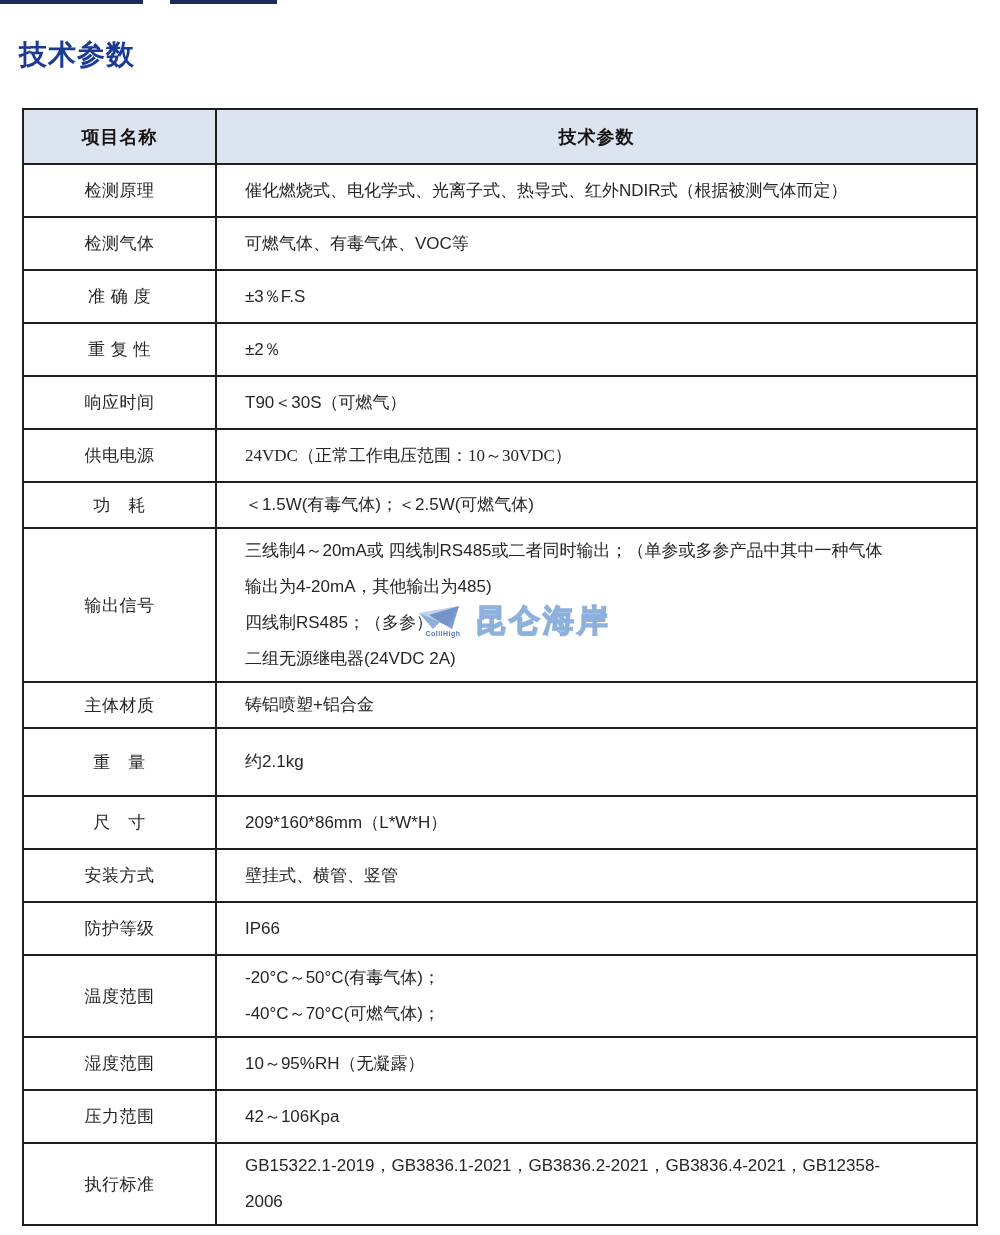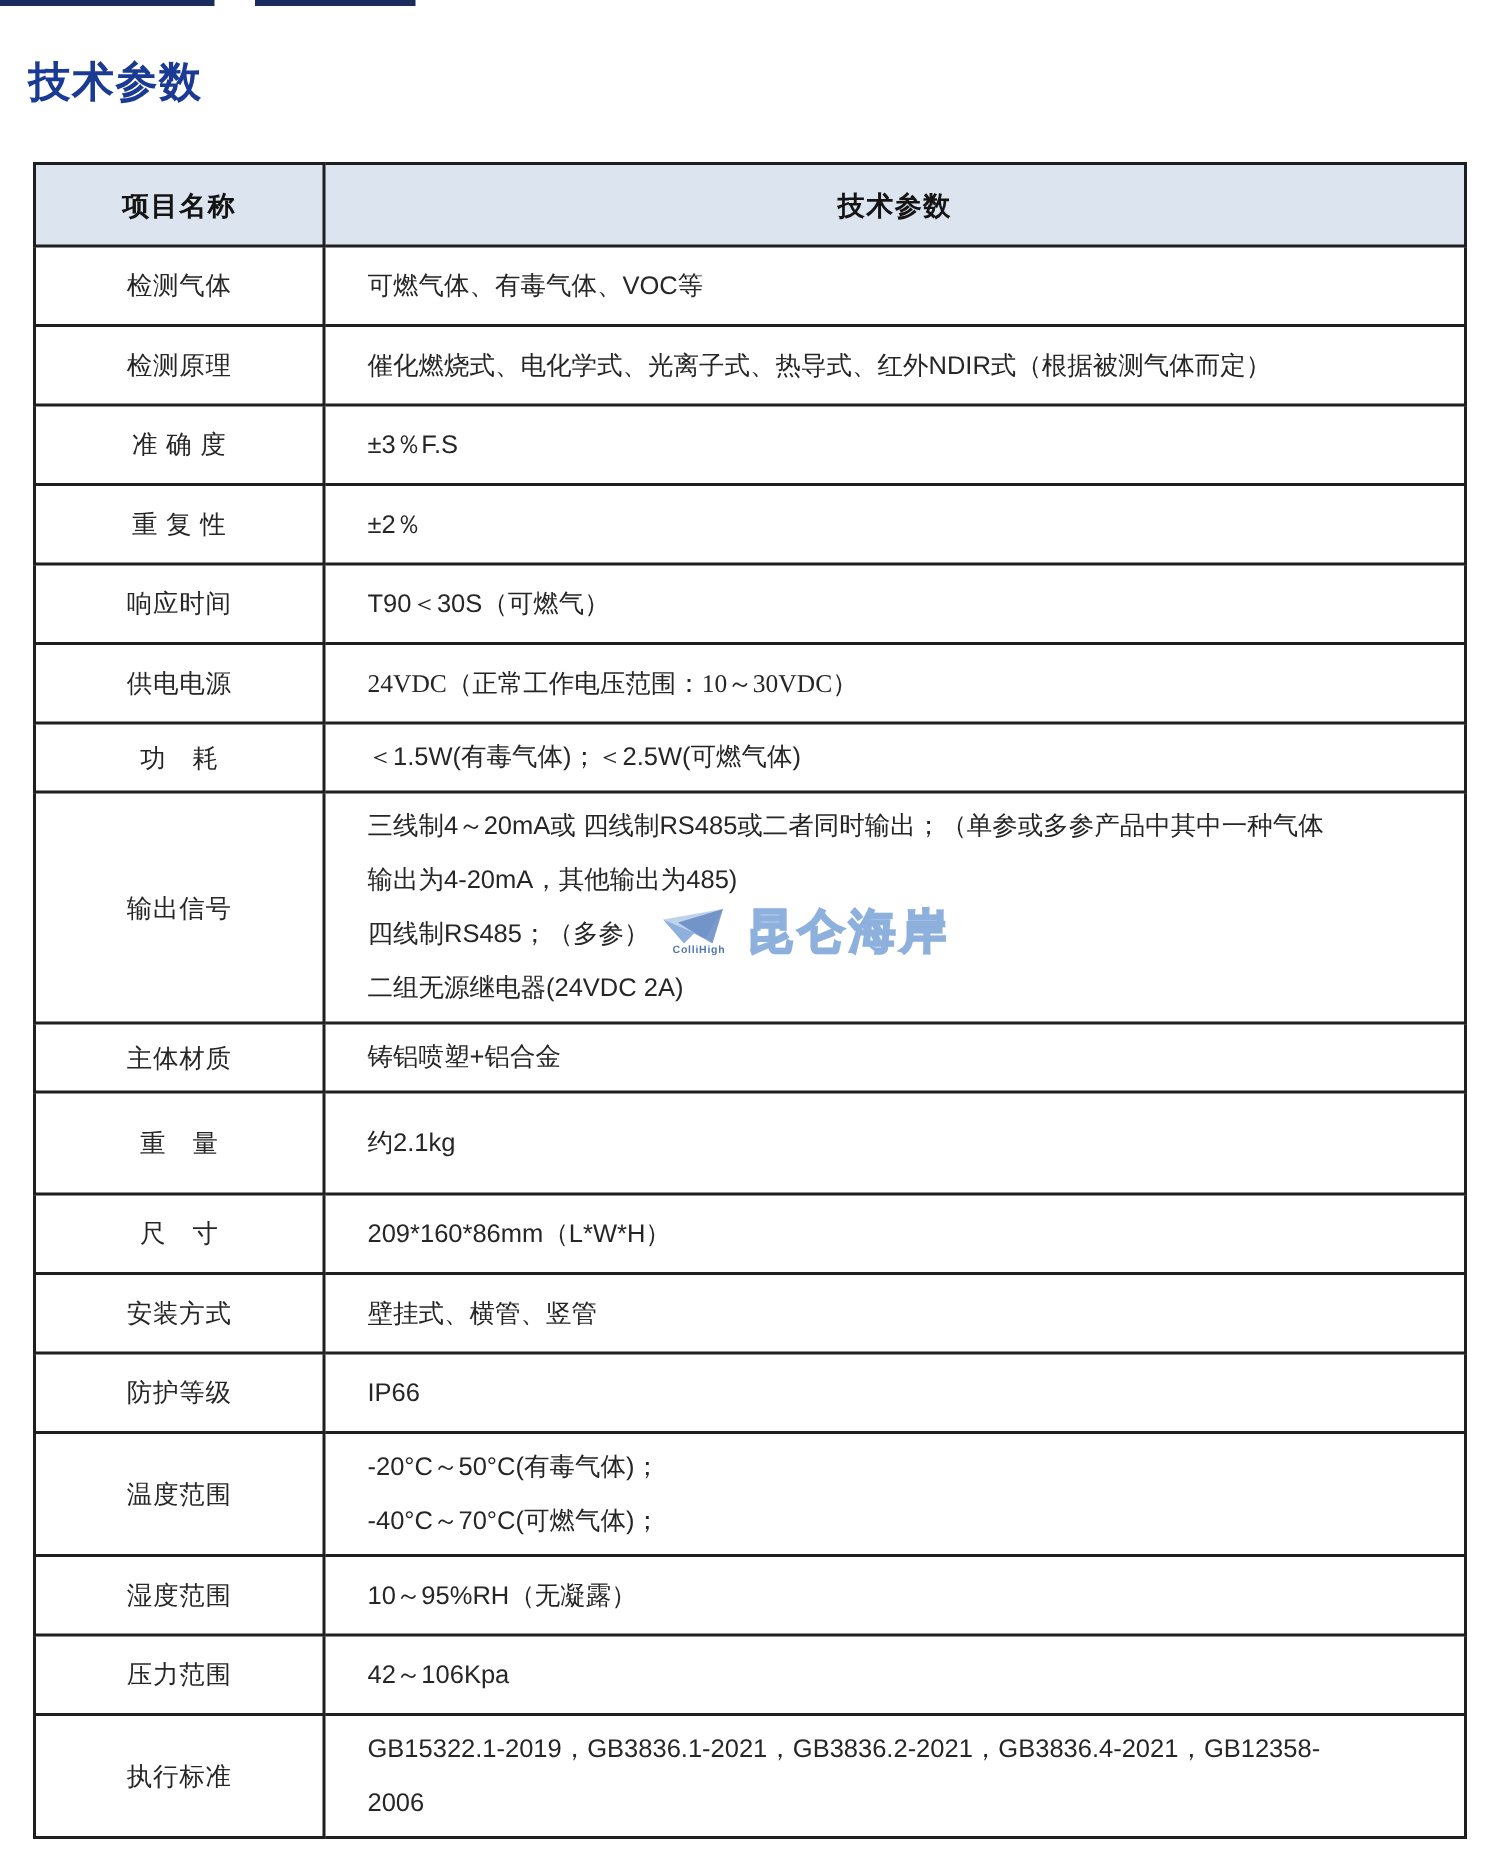--- a/index.html
+++ b/index.html
@@ -37,21 +37,21 @@
   .name-cell{
     text-align:center;vertical-align:middle;
     font-size:17px;color:var(--text);letter-spacing:0.5px;
   }
   .value-cell{
     vertical-align:middle;padding:4px 10px 4px 28px;
     font-size:17px;color:var(--text);
   }
   .value-cell .line{white-space:nowrap;line-height:36px;}
   .watermark{
-    position:absolute;left:437px;top:600px;display:flex;align-items:center;gap:3px;
+    position:absolute;left:414px;top:600px;display:flex;align-items:center;gap:3px;
     opacity:0.85;pointer-events:none;z-index:2;
   }
   .wm-logo{display:flex;flex-direction:column;align-items:center;width:58px;}
   .wm-sub{
     font-size:7px;font-weight:bold;color:#35619f;letter-spacing:0.5px;
     line-height:8px;margin-top:-2px;
   }
   .wm-text{
     font-size:31px;font-weight:bold;letter-spacing:3px;
     color:var(--wm-fill);-webkit-text-stroke:1.5px var(--wm-stroke);
@@ -70,29 +70,29 @@
 
   <table class="spec">
     <thead>
       <tr>
         <th class="col-name">项目名称</th>
         <th class="col-value">技术参数</th>
       </tr>
     </thead>
     <tbody>
         <tr style="height: 53px;">
+          <td class="name-cell">检测原理</td>
+          <td class="value-cell">
+            <div class="line">催化燃烧式、电化学式、光离子式、热导式、红外NDIR式（根据被测气体而定）</div>
+          </td>
+        </tr>
+        <tr style="height: 53px;">
           <td class="name-cell">检测气体</td>
           <td class="value-cell">
             <div class="line">可燃气体、有毒气体、VOC等</div>
-          </td>
-        </tr>
-        <tr style="height: 53px;">
-          <td class="name-cell">检测原理</td>
-          <td class="value-cell">
-            <div class="line">催化燃烧式、电化学式、光离子式、热导式、红外NDIR式（根据被测气体而定）</div>
           </td>
         </tr>
         <tr style="height: 53px;">
           <td class="name-cell">准 确 度</td>
           <td class="value-cell">
             <div class="line">±3％F.S</div>
           </td>
         </tr>
         <tr style="height: 53px;">
           <td class="name-cell">重 复 性</td>

